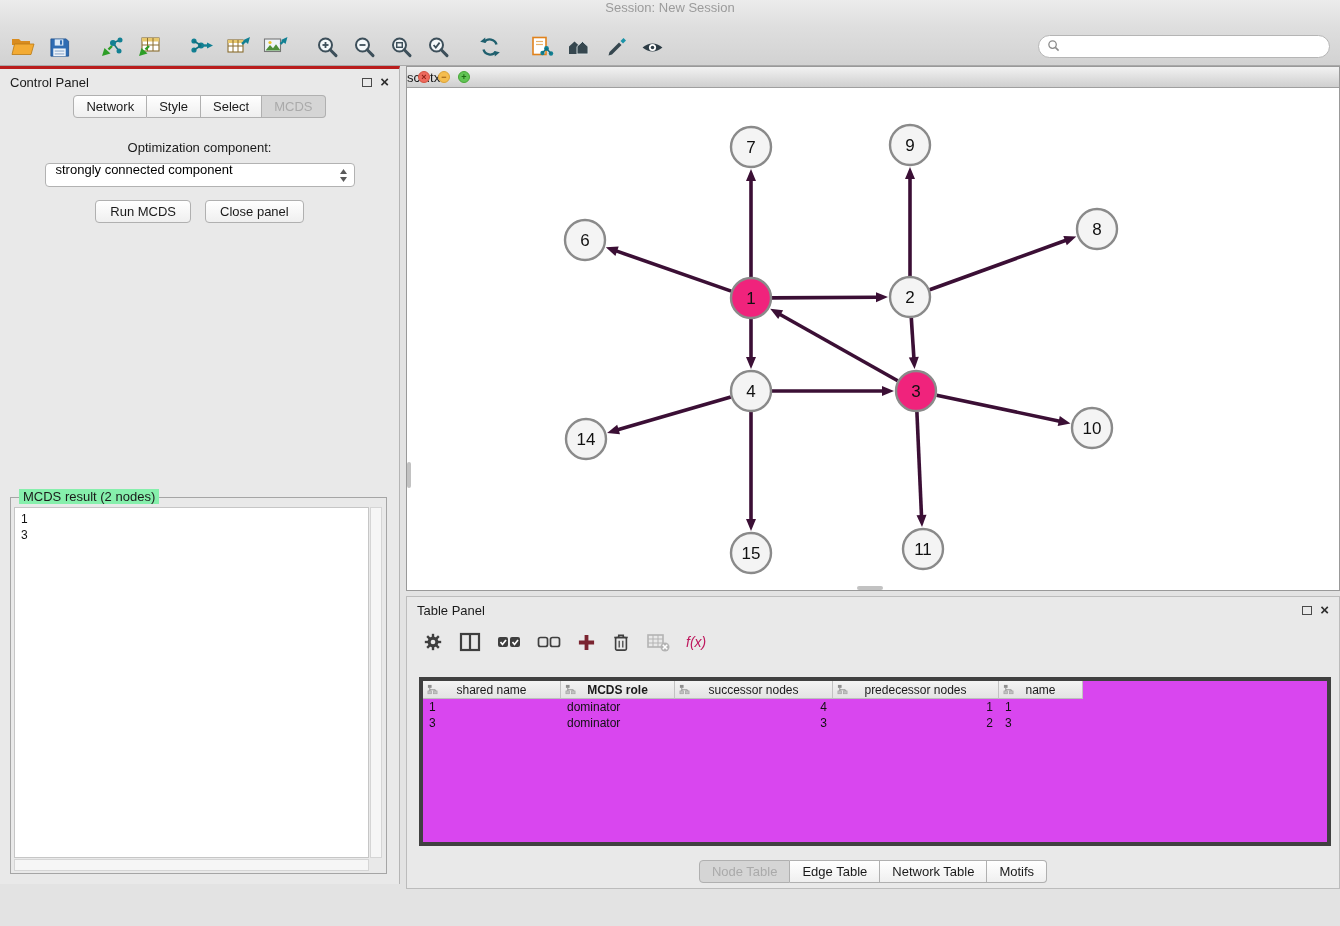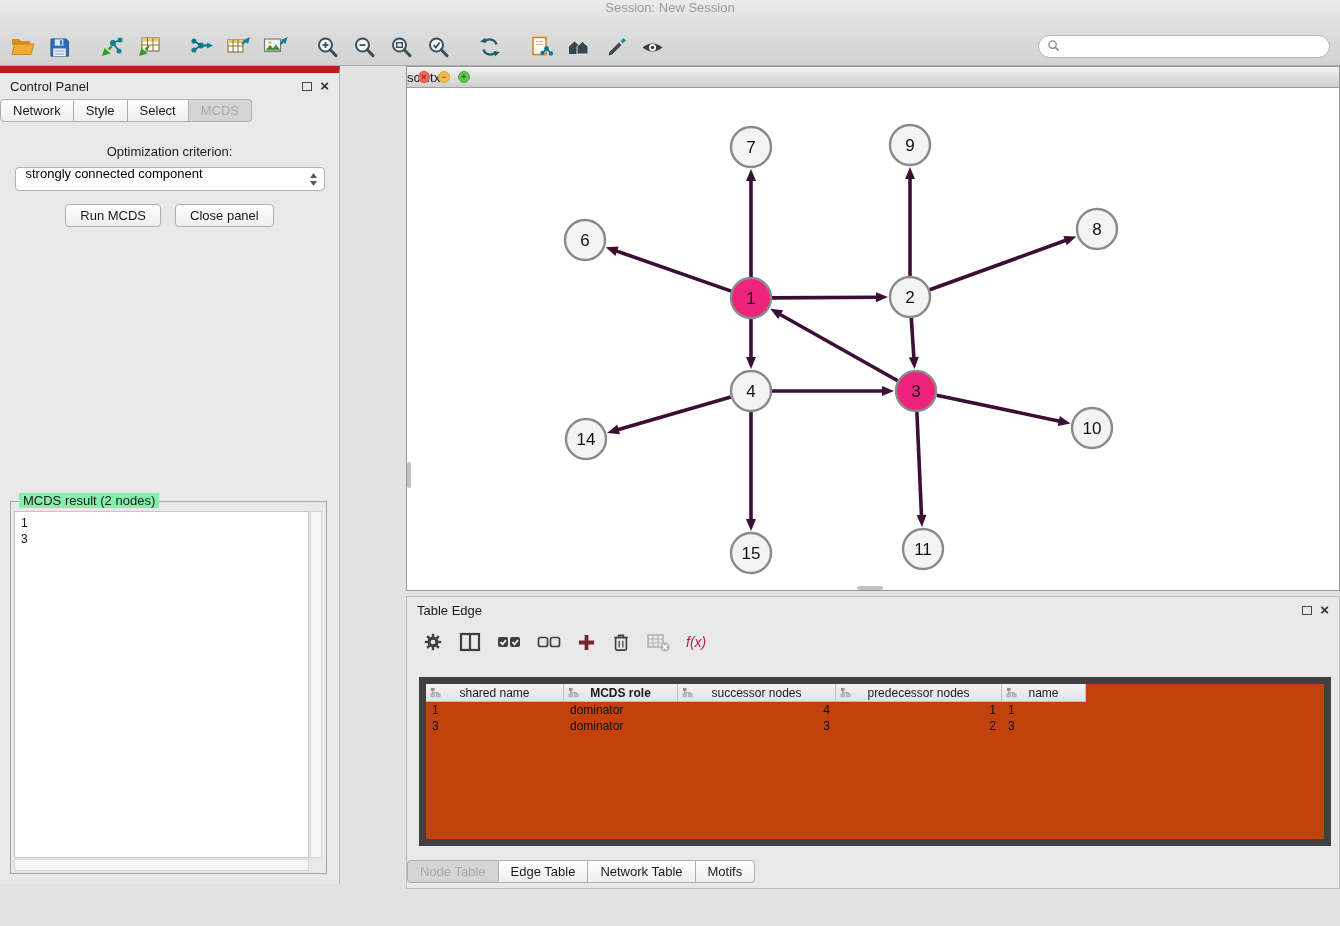--- a/index.html
+++ b/index.html
@@ -15,27 +15,27 @@
 .tgap{width:15px;height:1px}
 .searchbox{position:absolute;right:10px;top:7px;width:292px;height:23px;background:#fff;border:1px solid #b5b5b5;border-radius:12px;display:flex;align-items:center;padding:0 8px;gap:5px}
 .searchbox input{border:none;outline:none;background:transparent;font-size:13px;width:100%;font-family:"Liberation Sans",sans-serif}
 
 .panel-header{position:relative;height:26px;display:flex;align-items:center;padding-left:10px}
 .panel-title{font-size:13px;color:#1a1a1a}
 .panel-btns{position:absolute;right:10px;top:7px;display:flex;align-items:center;gap:8px}
 .float-btn{display:inline-block;width:10px;height:9px;border:1.5px solid #4a4a4a;background:transparent}
 .close-btn{font-size:15px;font-weight:bold;color:#2e2e2e;line-height:12px}
 
-.tabs{display:flex;justify-content:flex-start}
+.tabs{display:flex;justify-content:center}
 .tab{font-size:13px;padding:3px 12px;background:linear-gradient(#ffffff,#efefef);border:1px solid #b0b0b0;border-left:none;color:#1a1a1a;white-space:nowrap}
 .tab:first-child{border-left:1px solid #b0b0b0;border-radius:4px 0 0 4px}
 .tab:last-child{border-radius:0 4px 4px 0}
 .tab.active{background:#d5d5d5;color:#aaaaaa}
 
-.control-panel{position:absolute;left:0;top:66px;width:340px;height:818px;background:#e9e9e9;border-right:1px solid #b5b5b5;border-top:7px solid #b91c1c}
+.control-panel{position:absolute;left:0;top:66px;width:400px;height:818px;background:#e9e9e9;border-right:1px solid #b5b5b5;border-top:3px solid #b91c1c}
 .cp-label{margin-top:22px;text-align:center;font-size:13px;color:#1a1a1a}
 .cp-select{width:310px;height:24px;margin:8px auto 0;background:#fff;border:1px solid #b2b2b2;border-radius:4px;display:flex;align-items:center;padding:0 4px 12px 10px;font-size:13px;position:relative}
 .cp-select .stepper{position:absolute;right:6px;top:4px}
 .cp-buttons{margin-top:13px;display:flex;justify-content:center;gap:14px}
 .btn{font-family:"Liberation Sans",sans-serif;font-size:13px;padding:3px 14px;background:linear-gradient(#ffffff,#efefef);border:1px solid #b0b0b0;border-radius:4px;color:#1a1a1a}
 .result-group{position:absolute;top:428px;left:10px;right:12px;bottom:10px;border:1px solid #a5a5a5}
 .group-label{position:absolute;top:-9px;left:8px;background:#86efac;padding:0 4px;font-size:13px;color:#1a1a1a}
 .result-list{position:absolute;inset:9px 17px 15px 3px;background:#fff;border:1px solid #c6c6c6;padding:3px 0 0 6px}
 .result-item{font-size:12px;line-height:16px;color:#111}
 .vscroll{position:absolute;top:9px;right:4px;bottom:15px;width:12px;background:#f6f6f6;border:1px solid #d5d5d5}
@@ -50,21 +50,21 @@
 .nw-title{position:absolute;left:0;right:0;font-size:13px;color:#1a1a1a;z-index:1}
 .nw-canvas{position:absolute;top:21px;left:0;right:0;bottom:0;background:#fff;overflow:hidden}
 .nw-canvas svg{display:block}
 .stub-v{position:absolute;left:0;top:374px;width:4px;height:26px;background:#c2c2c2;border-radius:2px}
 .stub-h{position:absolute;bottom:0;left:450px;width:26px;height:4px;background:#c2c2c2;border-radius:2px}
 
 .table-panel{position:absolute;left:406px;top:596px;width:934px;height:293px;background:#e9e9e9;border:1px solid #bcbcbc}
 .tp-toolbar{position:absolute;top:26px;left:16px;height:38px;display:flex;align-items:center;gap:16px}
 .ttbtn{display:flex;align-items:center;justify-content:center}
 .ttbtn.fx{font-family:Liberation Sans, sans-serif;font-style:italic;font-size:14px;color:#be185d}
-.tp-table{position:absolute;left:12px;right:8px;top:80px;bottom:42px;background:#c2410c;border:7px solid #404040;overflow:hidden}
+.tp-table{position:absolute;left:12px;right:8px;top:80px;bottom:42px;background:#d946ef;border:4px solid #404040;overflow:hidden}
 .thead{display:flex}
 .th{height:18px;background:linear-gradient(#f4f4f4,#e3e3e3);border-right:1px solid #c2c2c2;border-bottom:1px solid #bdbdbd;position:relative;display:flex;align-items:center;justify-content:center;font-size:12px;color:#1a1a1a;flex:0 0 auto}
 .th .attr-ic{position:absolute;left:4px;top:3px}
 .tr{display:flex;height:16px;align-items:center}
 .td{font-size:12px;color:#111;padding:0 6px;white-space:nowrap;overflow:hidden;flex:0 0 auto}
 .tp-tabs{position:absolute;bottom:5px;left:0;right:0}
 
 .statusbar{position:absolute;left:0;top:890px;width:100%;height:36px;background:#e3e3e3;border-top:1px solid #c9c9c9}
 .sb-left-btn{position:absolute;left:9px;top:7px;width:32px;height:23px;background:linear-gradient(#fdfdfd,#eeeeee);border:1px solid #b0b0b0;border-radius:4px;display:flex;align-items:center;justify-content:center}
 .memory-btn{position:absolute;right:9px;top:7px;height:23px;padding:0 11px;background:linear-gradient(#fdfdfd,#eeeeee);border:1px solid #b0b0b0;border-radius:4px;display:flex;align-items:center;gap:6px;font-size:12px;color:#1a1a1a}
@@ -240,21 +240,21 @@
         <span class="float-btn"></span>
         <span class="close-btn">×</span>
       </span>
     </div>
     <div class="tabs">
         <div class="tab">Network</div>
         <div class="tab">Style</div>
         <div class="tab">Select</div>
         <div class="tab active">MCDS</div>
       </div>
-    <div class="cp-label">Optimization criterion:</div>
+    <div class="cp-label">Optimization component:</div>
     <div class="cp-select">
       <span>strongly connected component</span>
       <span class="stepper"><svg width="9" height="15" viewBox="0 0 9 15">
             <path d="M4.5 1 L8 6 H1z" fill="#5a5a5a"></path>
             <path d="M4.5 14 L1 9 h7z" fill="#5a5a5a"></path>
           </svg></span>
     </div>
     <div class="cp-buttons">
       <button class="btn">Run MCDS</button>
       <button class="btn">Close panel</button>
@@ -380,21 +380,21 @@
             <text x="516" y="467" text-anchor="middle" font-size="17" fill="#111111" font-family="Liberation Sans, sans-serif">11</text>
           </g>
         </svg>
       <div class="stub-v"></div>
       <div class="stub-h"></div>
     </div>
   </div>
 
   <div class="table-panel">
     <div class="panel-header">
-      <span class="panel-title">Table Edge</span>
+      <span class="panel-title">Table Panel</span>
       <span class="panel-btns">
         <span class="float-btn"></span>
         <span class="close-btn">×</span>
       </span>
     </div>
     <div class="tp-toolbar">
         <div class="ttbtn">
           <svg viewBox="0 0 22 22" width="20" height="20">
             <g stroke="#3f3f3f" stroke-width="2.6">
               <line x1="11" y1="2" x2="11" y2="20"></line>

